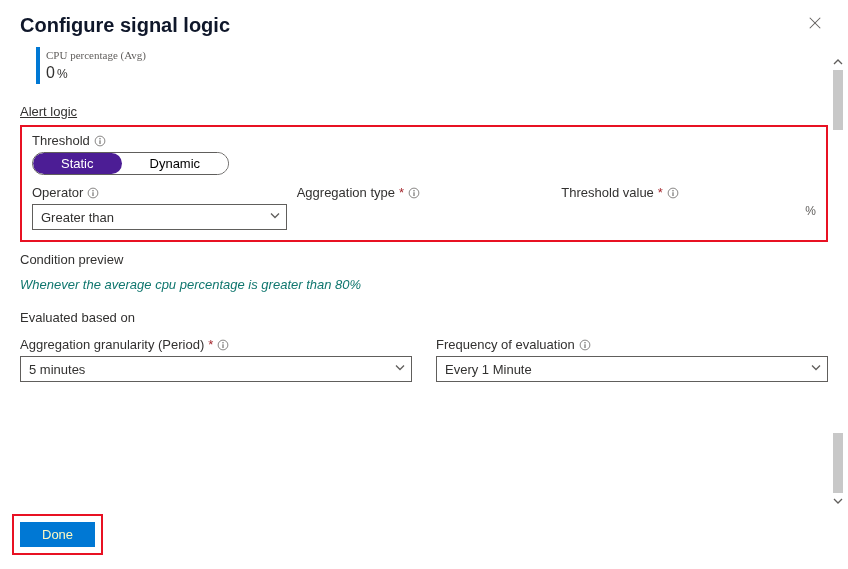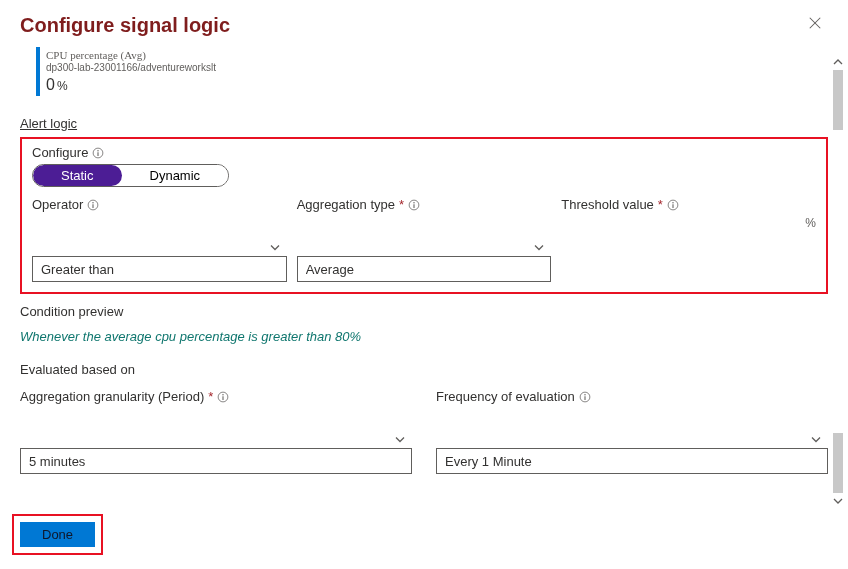--- a/index.html
+++ b/index.html
@@ -15,21 +15,21 @@
     }
     .header {
       display: flex;
       justify-content: space-between;
       align-items: flex-start;
       padding: 14px 20px 4px 20px;
     }
     .title {
       font-size: 20px;
       font-weight: 600;
-      color: #7f1d1d;
+      color: #0f172a;
     }
     .close-x {
       font-size: 16px;
       color: #605e5c;
       cursor: pointer;
       padding: 2px 6px;
       line-height: 1;
     }
     .content-outer {
       position: relative;
@@ -92,21 +92,20 @@
       width: 100%;
       height: 26px;
       border: 1px solid #605e5c;
       background: #fff;
       font-size: 13px;
       padding: 0 40px 0 8px;
       color: #323130;
       font-family: inherit;
       appearance: none;
       position: relative;
-      margin-top: 40px;
     }
     .select-wrap { position: relative; }
     .select-wrap .chev {
       position: absolute;
       right: 6px;
       top: 50%;
       transform: translateY(-50%);
       pointer-events: none;
       color: #605e5c;
     }
@@ -152,21 +151,21 @@
       left: 12px;
       bottom: 14px;
     }
     .done-wrap {
       border: 2px solid #e81123;
       padding: 6px;
       display: inline-block;
     }
     .done-btn {
       background: #0078d4;
-      color: #0f172a;
+      color: #fef9c3;
       border: none;
       padding: 5px 22px;
       font-size: 13px;
       cursor: pointer;
       font-family: inherit;
     }
   </style>
 </head>
 <body>
 
@@ -179,32 +178,31 @@
       </svg>
   </div>
 </div>
 
 <div class="content-outer">
 
   <div class="metric-card">
     <div class="metric-bar"></div>
     <div class="metric-body">
       <div class="metric-name">CPU percentage (Avg)</div>
-      <div class="metric-path">dp300-lab-23001166/adventureworkslt</div>
       <div class="metric-val">
         <span>0</span><span class="pct">%</span>
       </div>
     </div>
   </div>
 
   <div class="section-label">Alert logic</div>
 
   <div class="red-box">
     <div class="field-label">
-      <span>Configure</span>
+      <span>Threshold</span>
       <span class="info-icon">
         <svg viewBox="0 0 16 16">
             <circle cx="8" cy="8" r="6.5" fill="none" stroke="currentColor" stroke-width="1"></circle>
             <circle cx="8" cy="5" r="0.9" fill="currentColor"></circle>
             <rect x="7.3" y="7" width="1.4" height="5" fill="currentColor"></rect>
           </svg>
       </span>
     </div>
     <div class="toggle">
       <button class="toggle-opt active">Static</button>
@@ -235,26 +233,20 @@
           <span>Aggregation type</span>
           <span class="req">*</span>
           <span class="info-icon">
             <svg viewBox="0 0 16 16">
                 <circle cx="8" cy="8" r="6.5" fill="none" stroke="currentColor" stroke-width="1"></circle>
                 <circle cx="8" cy="5" r="0.9" fill="currentColor"></circle>
                 <rect x="7.3" y="7" width="1.4" height="5" fill="currentColor"></rect>
               </svg>
           </span>
         </div>
-        <div class="select-wrap">
-          <input class="select" readonly="" value="Average" style="">
-          <span class="chev"><svg viewBox="0 0 12 12">
-                <path d="M2 4 L6 8 L10 4" fill="none" stroke="currentColor" stroke-width="1.3"></path>
-              </svg></span>
-        </div>
       </div>
       <div class="col">
         <div class="field-label">
           <span>Threshold value</span>
           <span class="req">*</span>
           <span class="info-icon">
             <svg viewBox="0 0 16 16">
                 <circle cx="8" cy="8" r="6.5" fill="none" stroke="currentColor" stroke-width="1"></circle>
                 <circle cx="8" cy="5" r="0.9" fill="currentColor"></circle>
                 <rect x="7.3" y="7" width="1.4" height="5" fill="currentColor"></rect>

